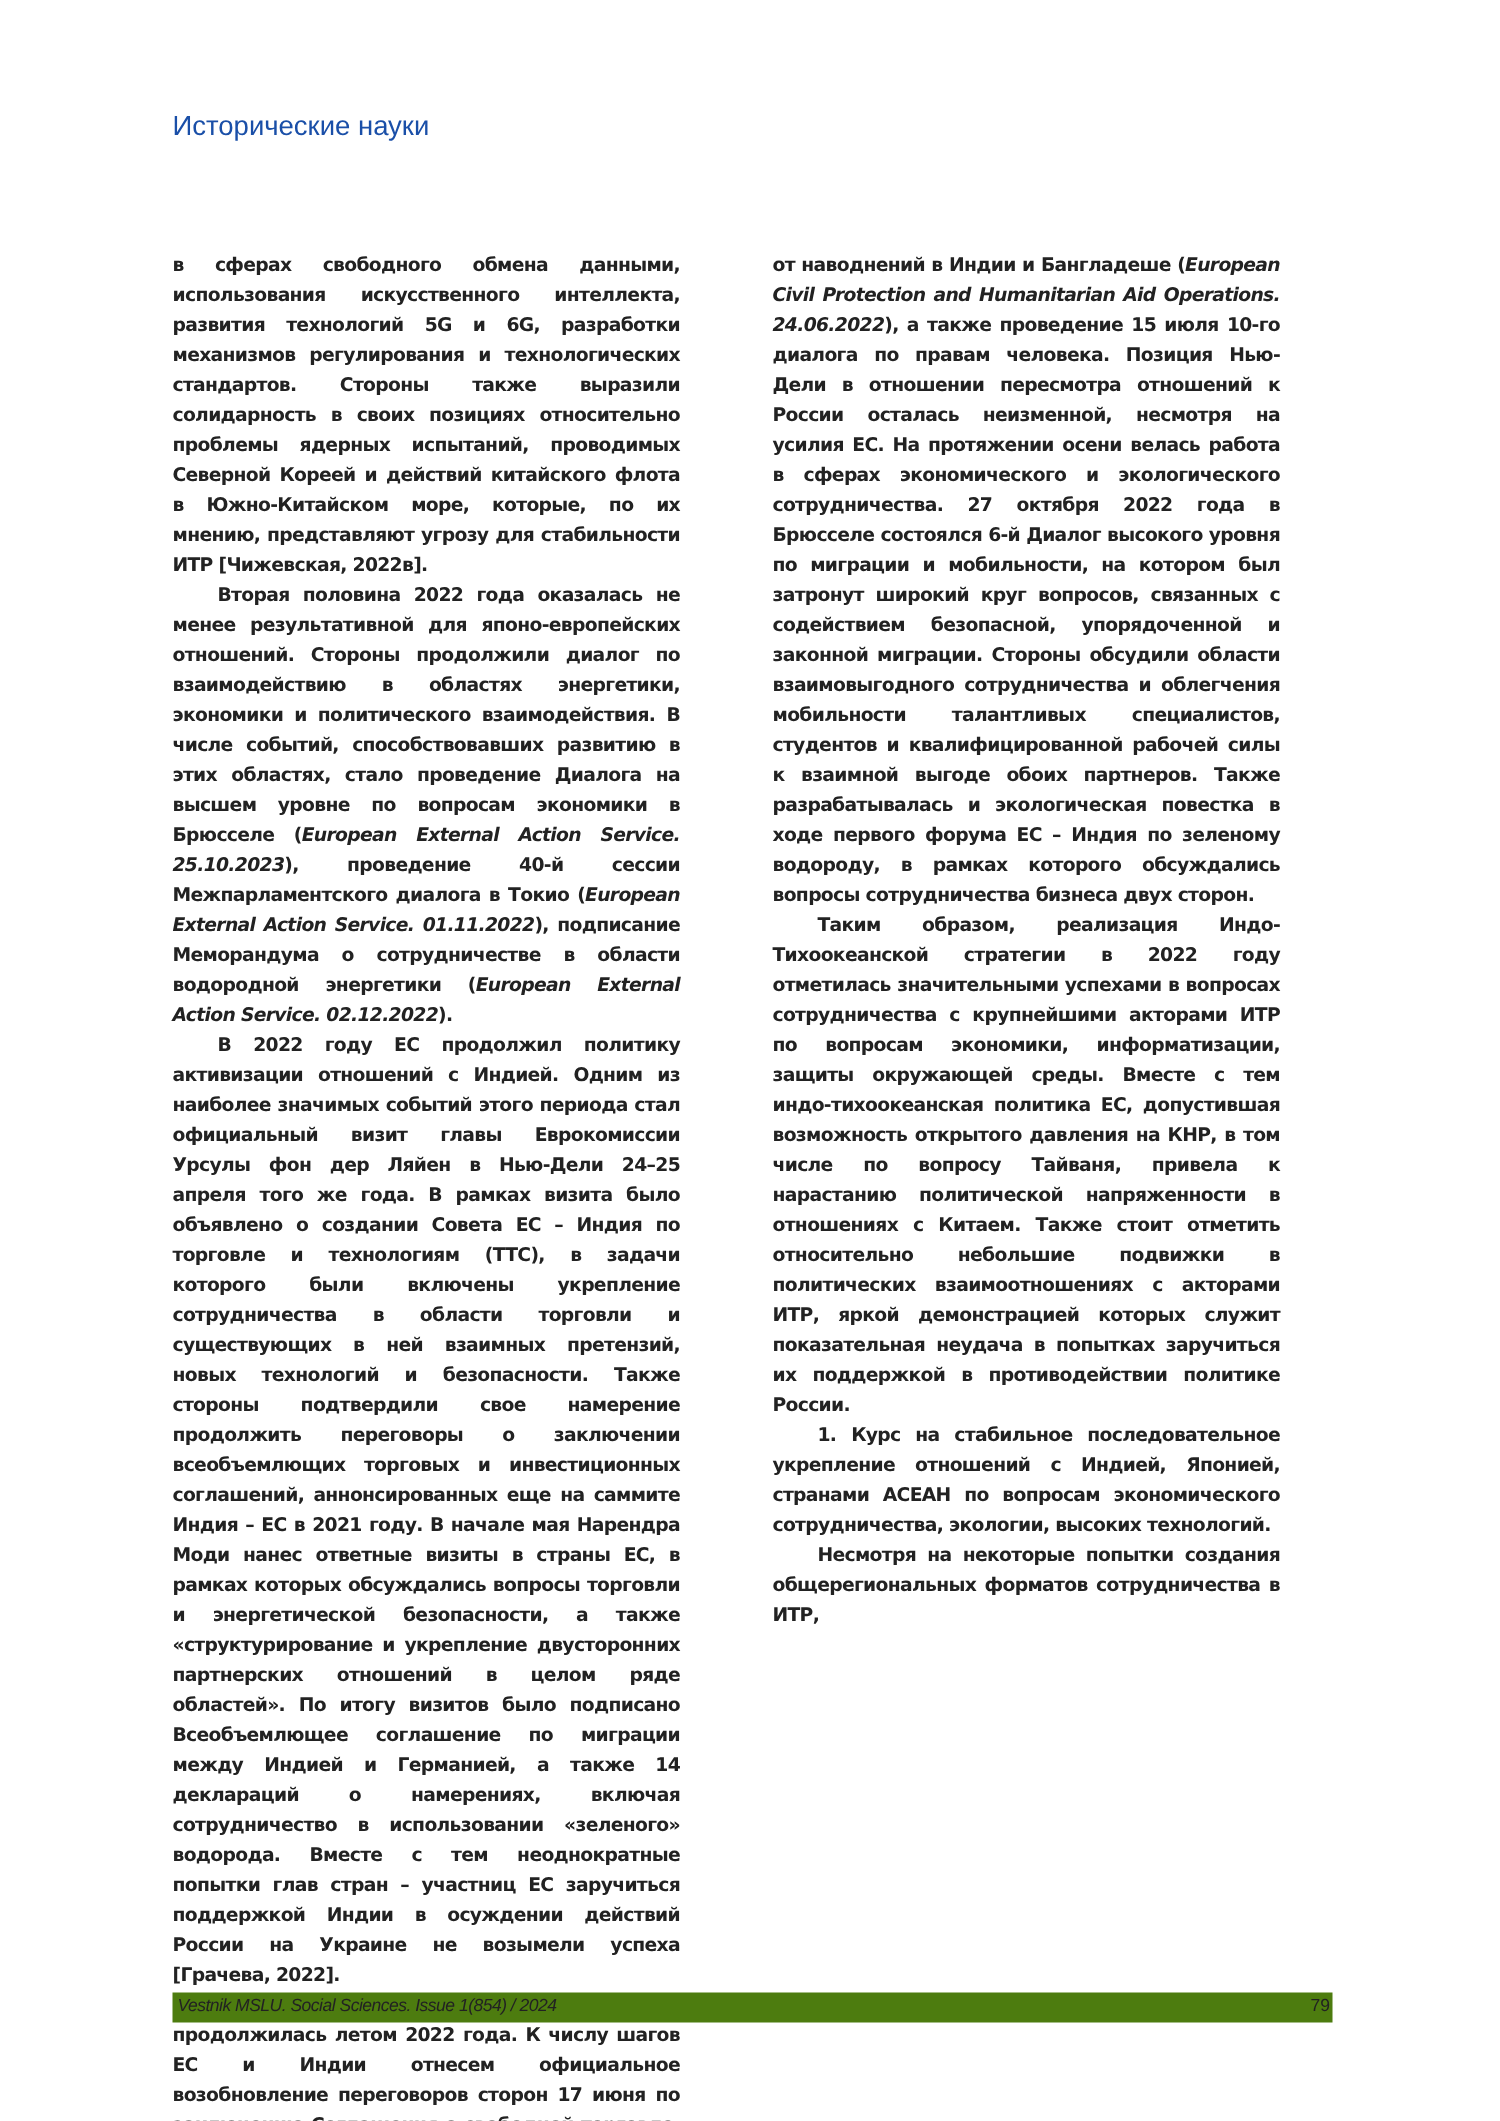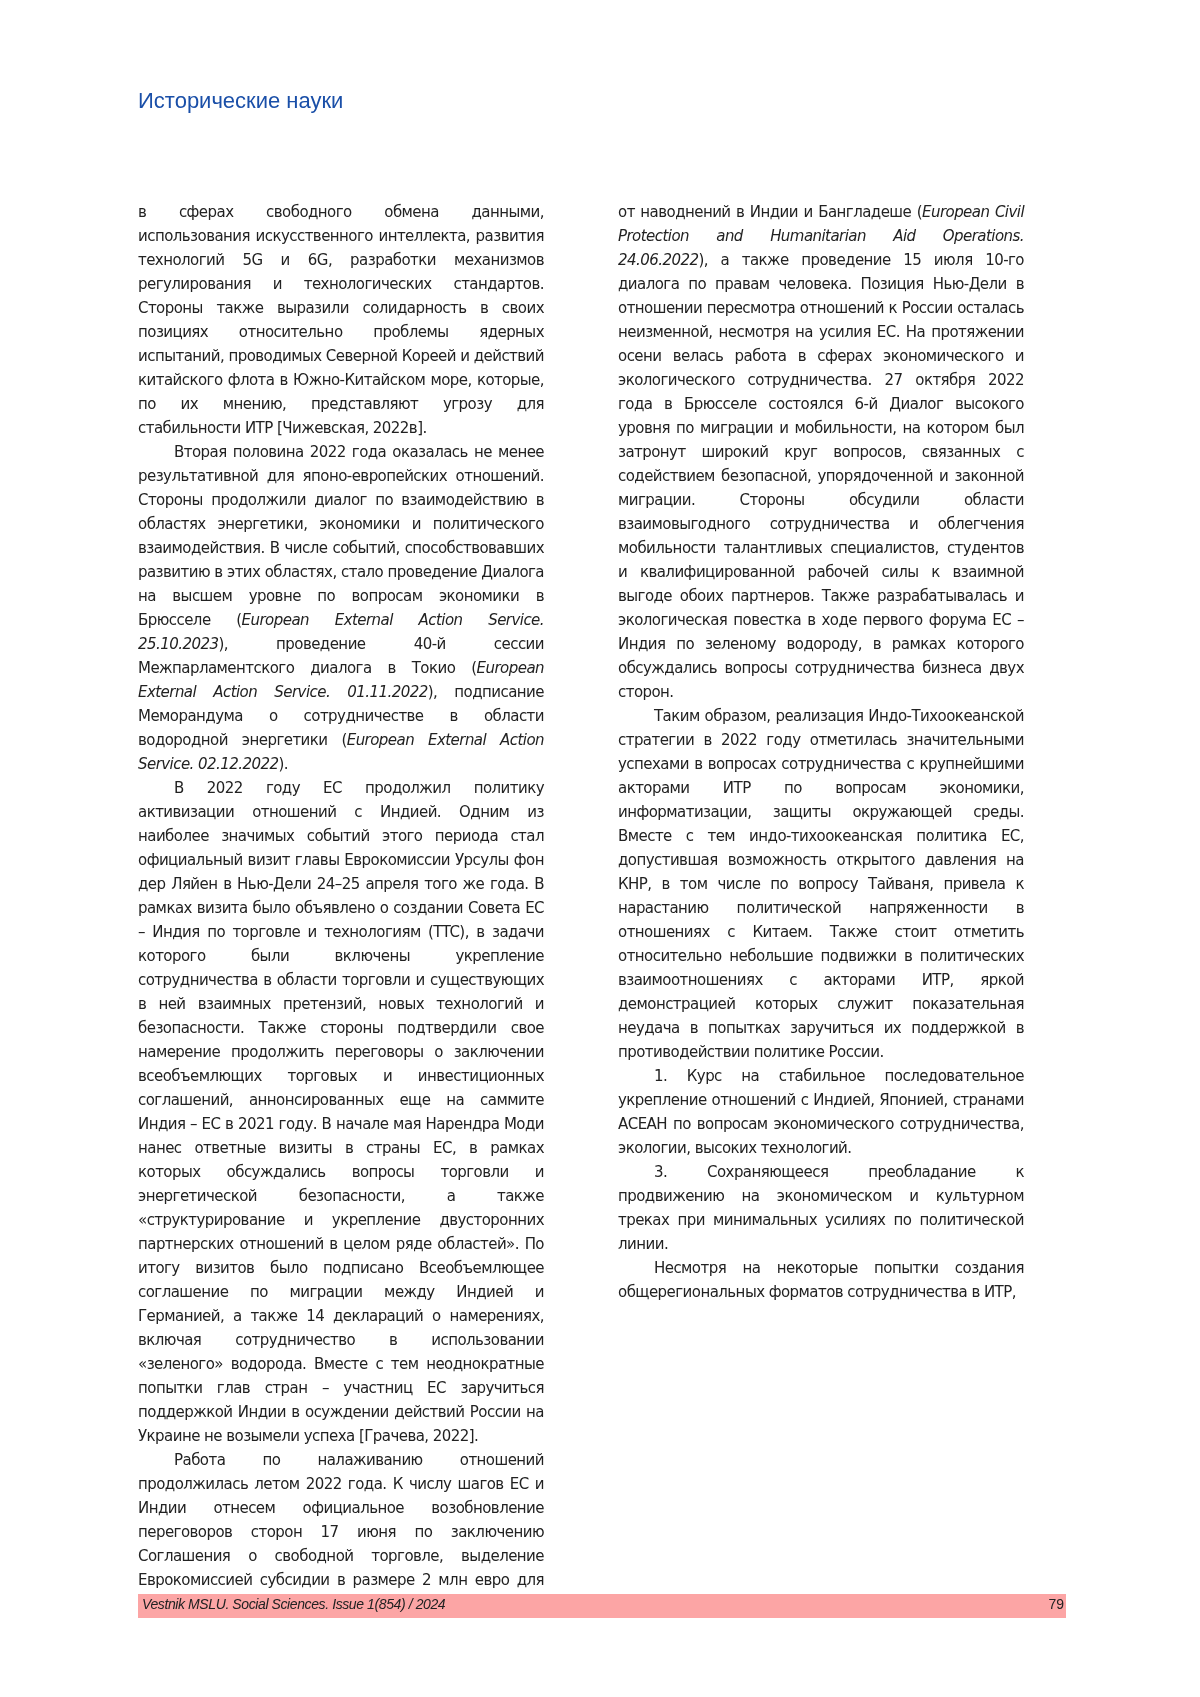--- a/index.html
+++ b/index.html
@@ -10,31 +10,31 @@
     font-size: 22px; color: #1a4fa8; font-weight: normal; margin: 0;
   }
   .col {
     position: absolute; top: 200px; width: 406px;
     font-family: "DejaVu Sans", sans-serif;
     font-size: 15px; line-height: 24px; color: #222222;
     letter-spacing: -0.55px;
   }
   .col.left { left: 138px; }
   .col.right { left: 618px; }
-  .col p { margin: 0; text-align: justify; }
+  .col p { margin: 0; text-align: justify; font-weight: bold; }
   .col p.indent { text-indent: 36px; }
   .col i { font-style: italic; }
   .heading {
     font-family: "Liberation Sans", sans-serif; font-weight: bold;
     color: #1a4fa8; font-size: 16.5px; letter-spacing: 0.2px;
     margin: 21px 0 36px 2px !important;
   }
   .footer-bar {
     position: absolute; left: 138px; top: 1594px; width: 928px; height: 24px;
-    background: #fca5a5;
+    background: #4d7c0f;
   }
   .footer-left {
     position: absolute; left: 4px; top: 2px;
     font-family: "Liberation Sans", sans-serif; font-style: italic;
     font-size: 14px; color: #222; letter-spacing: -0.4px;
   }
   .footer-right {
     position: absolute; right: 2px; top: 2px;
     font-family: "Liberation Sans", sans-serif;
     font-size: 14px; color: #222; text-align: center;
@@ -49,20 +49,19 @@
   <p>в сферах свободного обмена данными, использования искусственного интеллекта, развития технологий 5G и 6G, разработки механизмов регулирования и технологических стандартов. Стороны также выразили солидарность в своих позициях относительно проблемы ядерных испытаний, проводимых Северной Кореей и действий китайского флота в Южно-Китайском море, которые, по их мнению, представляют угрозу для стабильности ИТР [Чижевская, 2022в].</p>
   <p class="indent"><span>Вторая половина 2022 года оказалась не менее результативной для японо-европейских отношений. Стороны продолжили диалог по взаимодействию в областях энергетики, экономики и политического взаимодействия. В числе событий, способствовавших развитию в этих областях, стало проведение Диалога на высшем уровне по вопросам экономики в Брюсселе (</span><i>European External Action Service. 25.10.2023</i><span>), проведение 40-й сессии Межпарламентского диалога в Токио (</span><i>European External Action Service. 01.11.2022</i><span>), подписание Меморандума о сотрудничестве в области водородной энергетики (</span><i>European External Action Service. 02.12.2022</i><span>).</span></p>
   <p class="indent">В 2022 году ЕС продолжил политику активизации отношений с Индией. Одним из наиболее значимых событий этого периода стал официальный визит главы Еврокомиссии Урсулы фон дер Ляйен в Нью-Дели 24–25 апреля того же года. В рамках визита было объявлено о создании Совета ЕС – Индия по торговле и технологиям (TTC), в задачи которого были включены укрепление сотрудничества в области торговли и существующих в ней взаимных претензий, новых технологий и безопасности. Также стороны подтвердили свое намерение продолжить переговоры о заключении всеобъемлющих торговых и инвестиционных соглашений, аннонсированных еще на саммите Индия – ЕС в 2021 году. В начале мая Нарендра Моди нанес ответные визиты в страны ЕС, в рамках которых обсуждались вопросы торговли и энергетической безопасности, а также «структурирование и укрепление двусторонних партнерских отношений в целом ряде областей». По итогу визитов было подписано Всеобъемлющее соглашение по миграции между Индией и Германией, а также 14 деклараций о намерениях, включая сотрудничество в использовании «зеленого» водорода. Вместе с тем неоднократные попытки глав стран – участниц ЕС заручиться поддержкой Индии в осуждении действий России на Украине не возымели успеха [Грачева, 2022].</p>
   <p class="indent">Работа по налаживанию отношений продолжилась летом 2022 года. К числу шагов ЕС и Индии отнесем официальное возобновление переговоров сторон 17 июня по заключению Соглашения о свободной торговле, выделение Еврокомиссией субсидии в размере 2 млн евро для поддержки страдающих</p>
 </div>
 
 <div class="col right">
   <p><span>от наводнений в Индии и Бангладеше (</span><i>European Civil Protection and Humanitarian Aid Operations. 24.06.2022</i><span>), а также проведение 15 июля 10-го диалога по правам человека. Позиция Нью-Дели в отношении пересмотра отношений к России осталась неизменной, несмотря на усилия ЕС. На протяжении осени велась работа в сферах экономического и экологического сотрудничества. 27 октября 2022 года в Брюсселе состоялся 6-й Диалог высокого уровня по миграции и мобильности, на котором был затронут широкий круг вопросов, связанных с содействием безопасной, упорядоченной и законной миграции. Стороны обсудили области взаимовыгодного сотрудничества и облегчения мобильности талантливых специалистов, студентов и квалифицированной рабочей силы к взаимной выгоде обоих партнеров. Также разрабатывалась и экологическая повестка в ходе первого форума ЕС – Индия по зеленому водороду, в рамках которого обсуждались вопросы сотрудничества бизнеса двух сторон.</span></p>
   <p class="indent">Таким образом, реализация Индо-Тихоокеанской стратегии в 2022 году отметилась значительными успехами в вопросах сотрудничества с крупнейшими акторами ИТР по вопросам экономики, информатизации, защиты окружающей среды. Вместе с тем индо-тихоокеанская политика ЕС, допустившая возможность открытого давления на КНР, в том числе по вопросу Тайваня, привела к нарастанию политической напряженности в отношениях с Китаем. Также стоит отметить относительно небольшие подвижки в политических взаимоотношениях с акторами ИТР, яркой демонстрацией которых служит показательная неудача в попытках заручиться их поддержкой в противодействии политике России.</p>
   <p class="indent">1. Курс на стабильное последовательное укрепление отношений с Индией, Японией, странами АСЕАН по вопросам экономического сотрудничества, экологии, высоких технологий.</p>
-  <p class="indent">3. Сохраняющееся преобладание к продвижению на экономическом и культурном треках при минимальных усилиях по политической линии.</p>
   <p class="indent">Несмотря на некоторые попытки создания общерегиональных форматов сотрудничества в ИТР,</p>
 </div>
 
 <div class="footer-bar">
   <span class="footer-left">Vestnik MSLU. Social Sciences. Issue 1(854) / 2024</span>
   <span class="footer-right">79</span>
 </div>
 
 </body></html>

